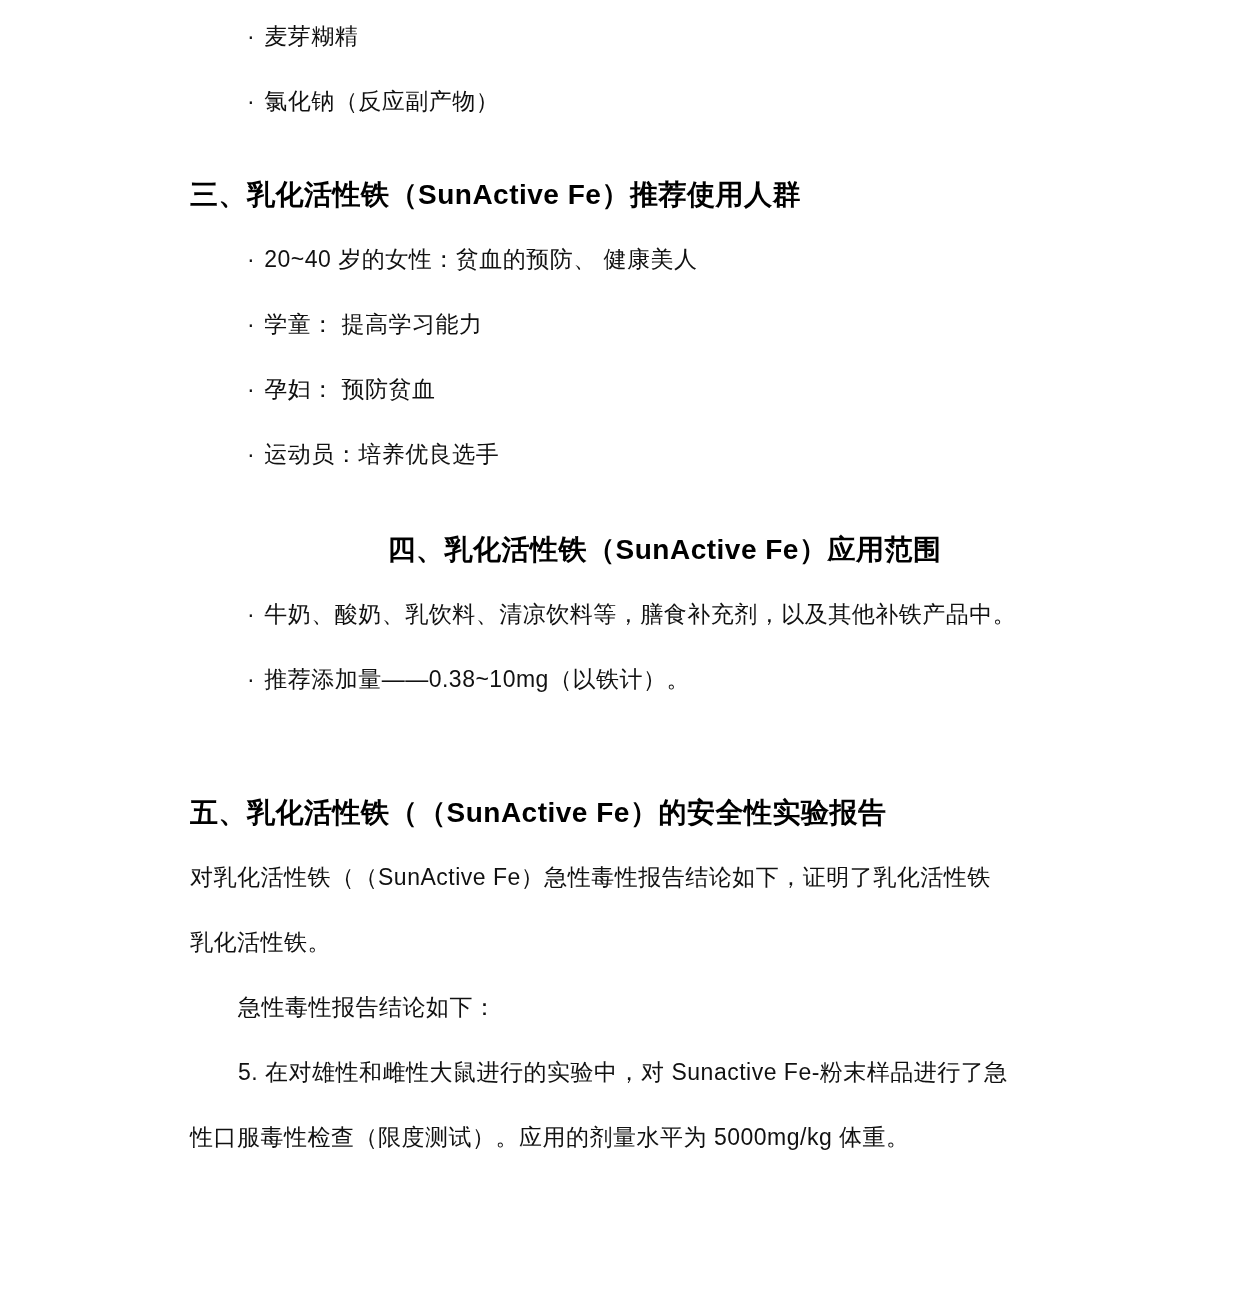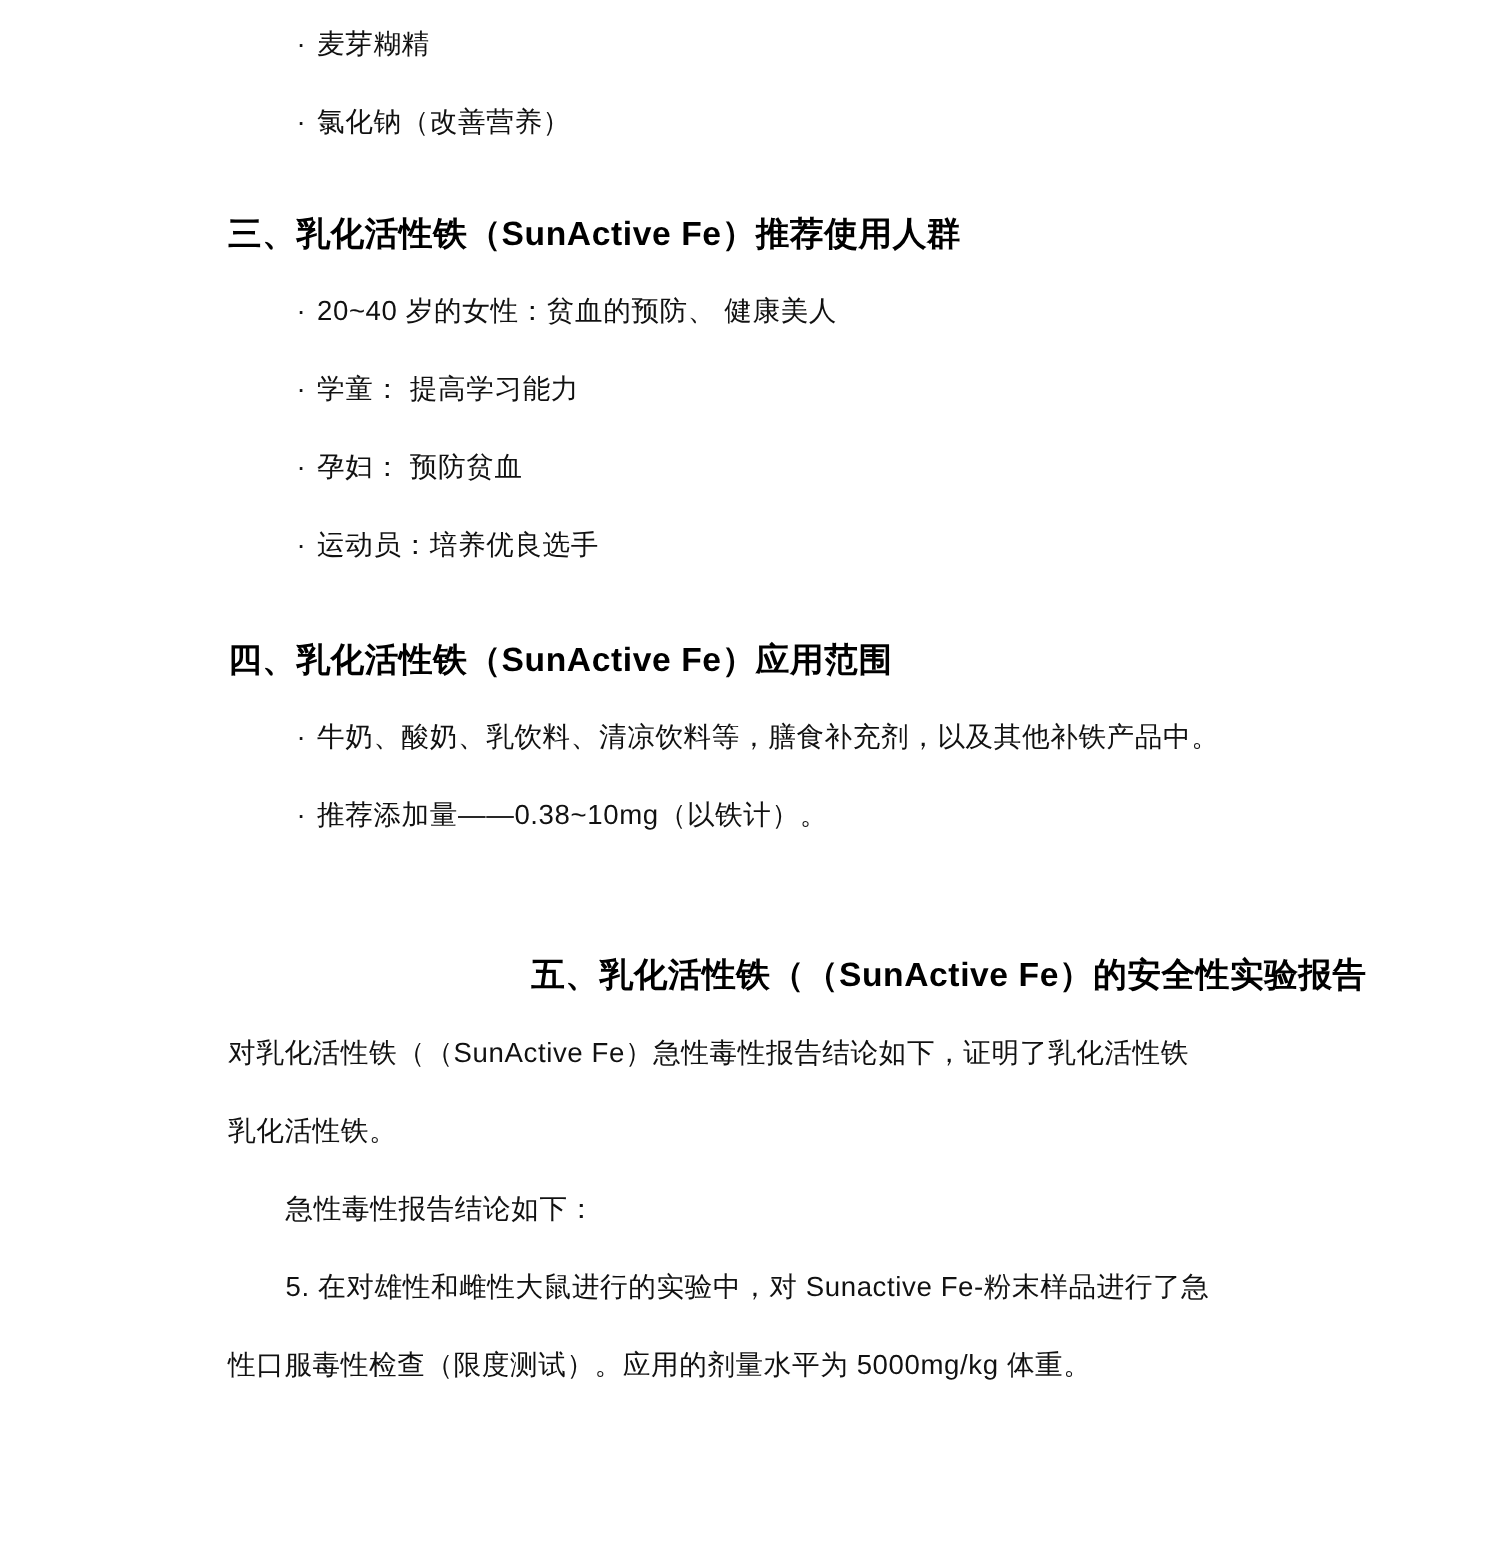--- a/index.html
+++ b/index.html
@@ -21,36 +21,36 @@
     height: 65px;
     line-height: 65px;
     white-space: nowrap;
   }
   .heading {
     font-weight: bold;
     font-size: 28px;
     color: #000000;
   }
   .gap-a { margin-top: 28px; }
-  .gap-b { margin-top: 30px; }
-  .gap-c { margin-top: 68px; text-align: right; }
+  .gap-b { margin-top: 30px; text-align: center; }
+  .gap-c { margin-top: 68px; }
   .bullet { padding-left: 57px; }
   .dot { display: inline-block; margin-right: 9px; }
   .indent { text-indent: 48px; }
 </style>
 </head>
 <body>
 
 <div class="doc">
 
   <div class="line bullet">
     <span class="dot">·</span><span>麦芽糊精</span>
   </div>
   <div class="line bullet">
-    <span class="dot">·</span><span>氯化钠（改善营养）</span>
+    <span class="dot">·</span><span>氯化钠（反应副产物）</span>
   </div>
 
   <div class="line heading gap-a">三、乳化活性铁（SunActive Fe）推荐使用人群</div>
   <div class="line bullet">
     <span class="dot">·</span><span>20~40 岁的女性：贫血的预防、 健康美人</span>
   </div>
   <div class="line bullet">
     <span class="dot">·</span><span>学童： 提高学习能力</span>
   </div>
   <div class="line bullet">

